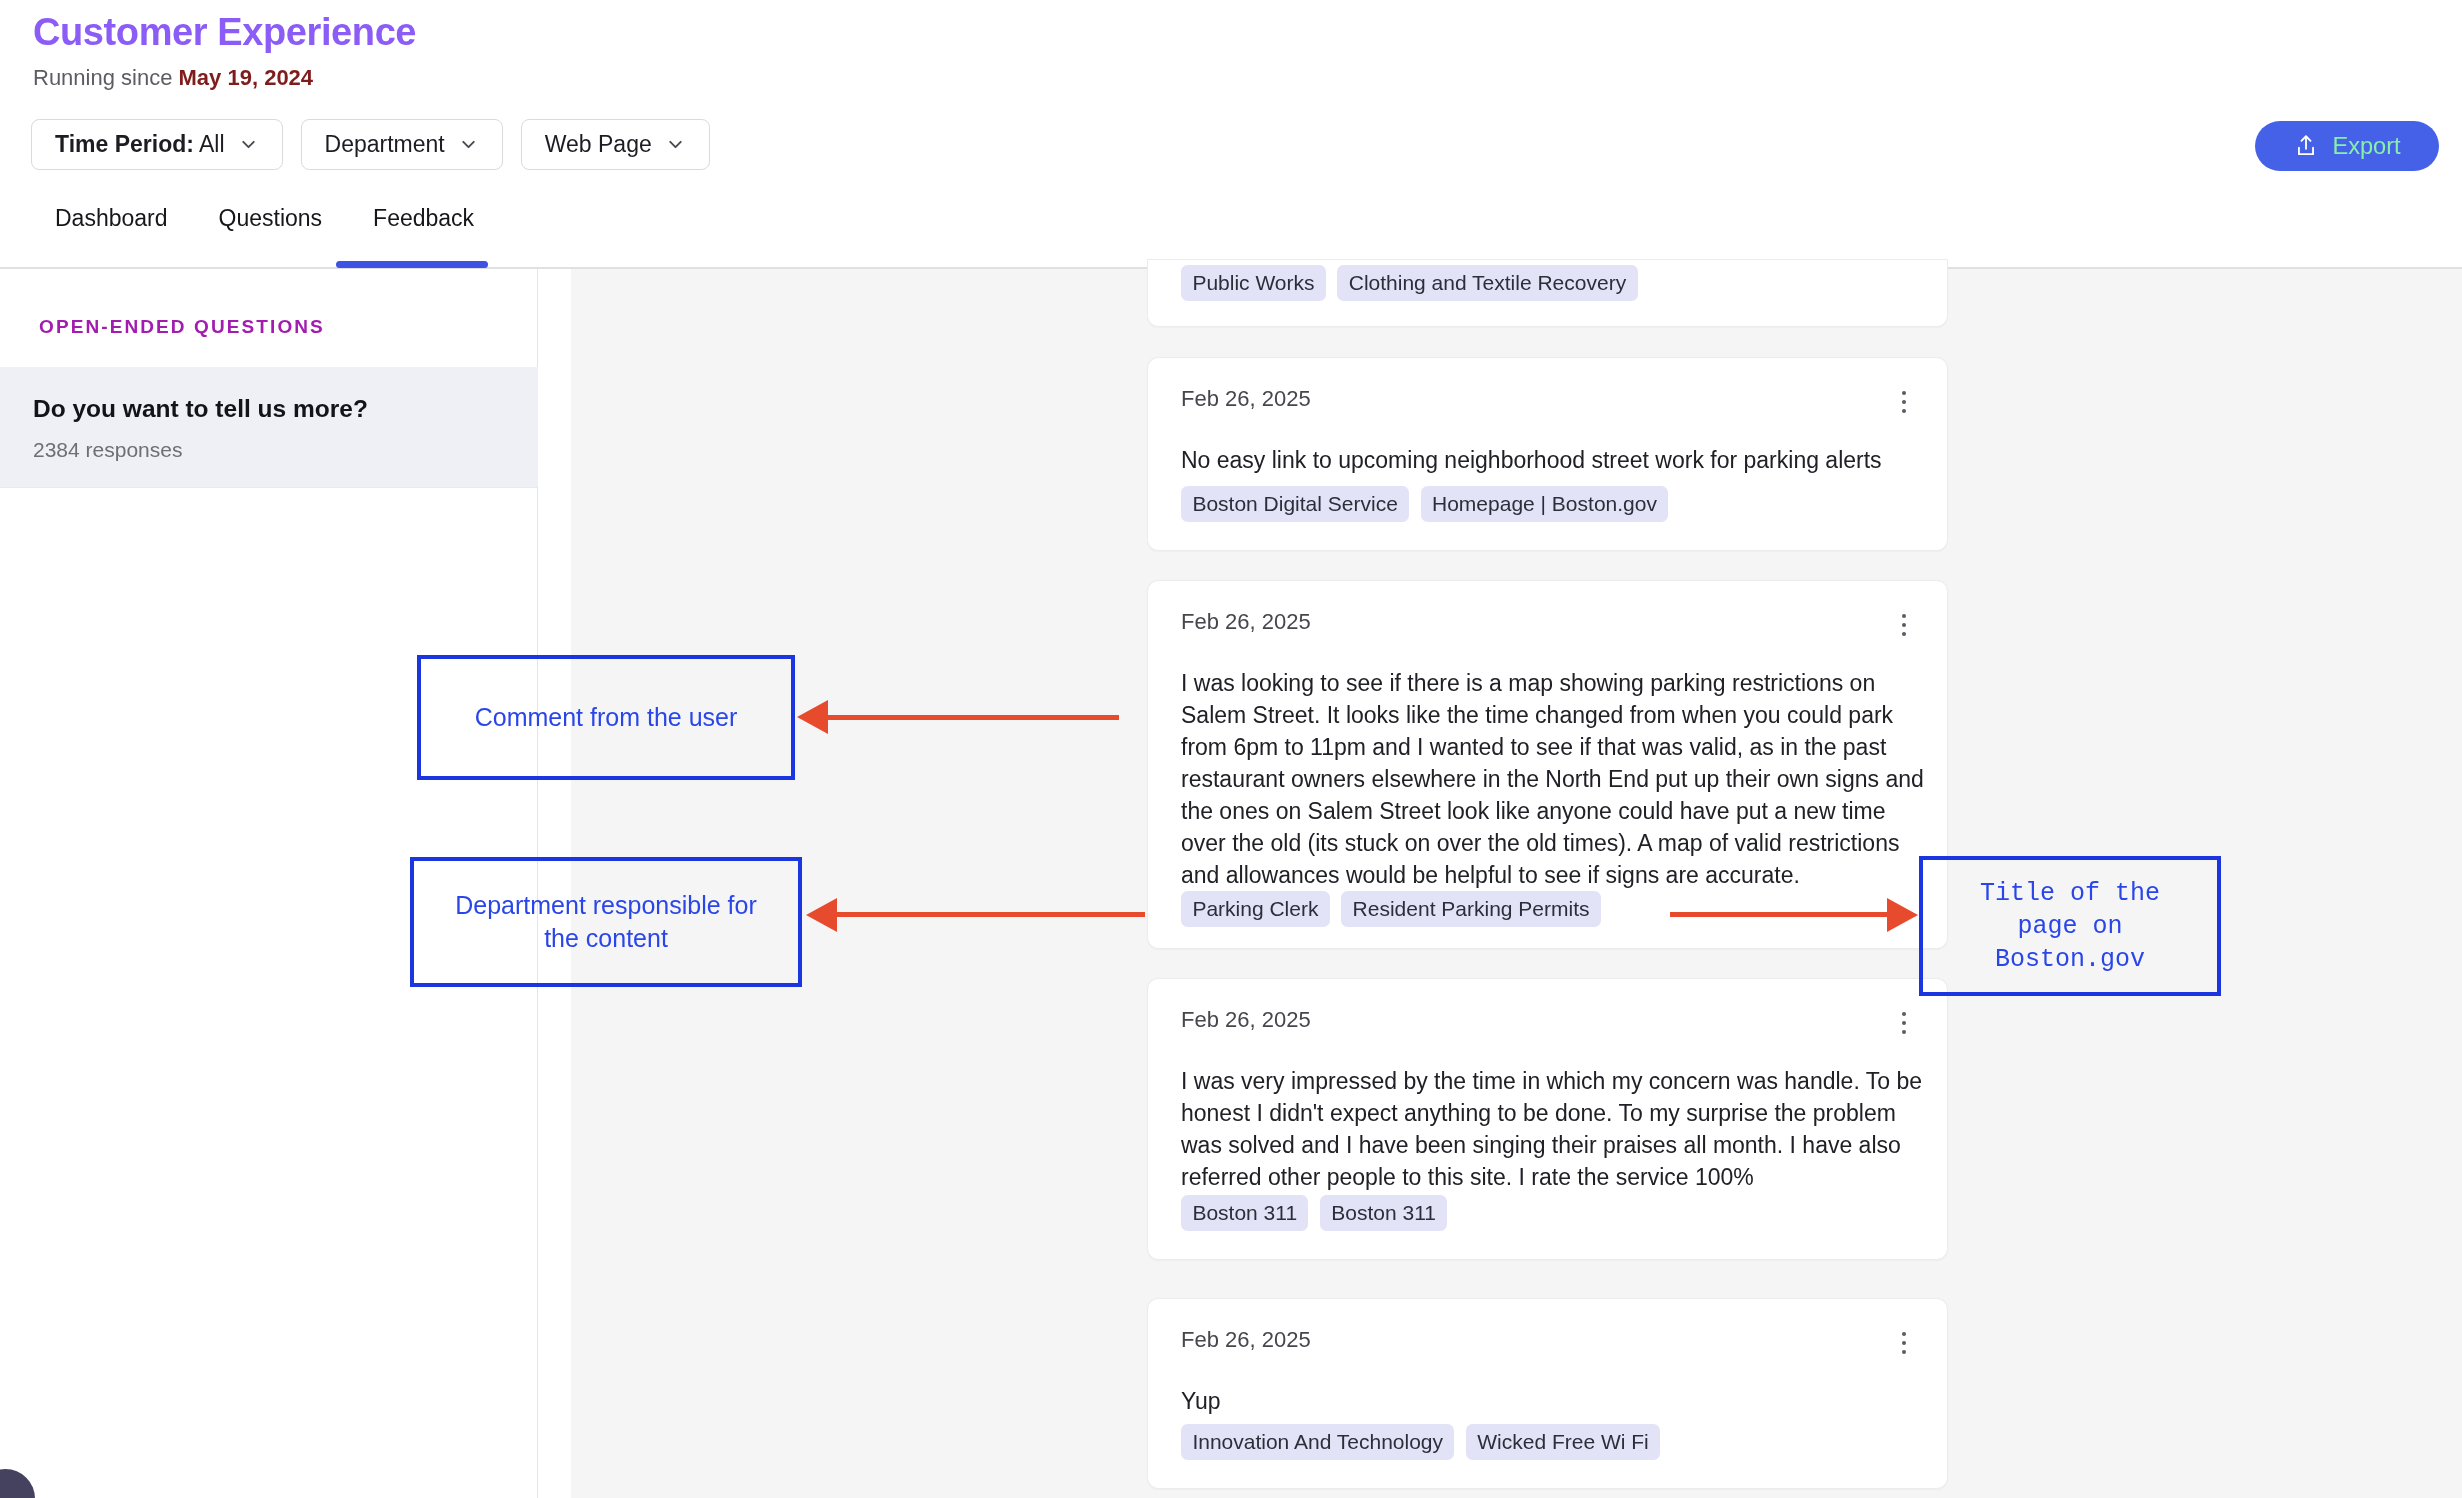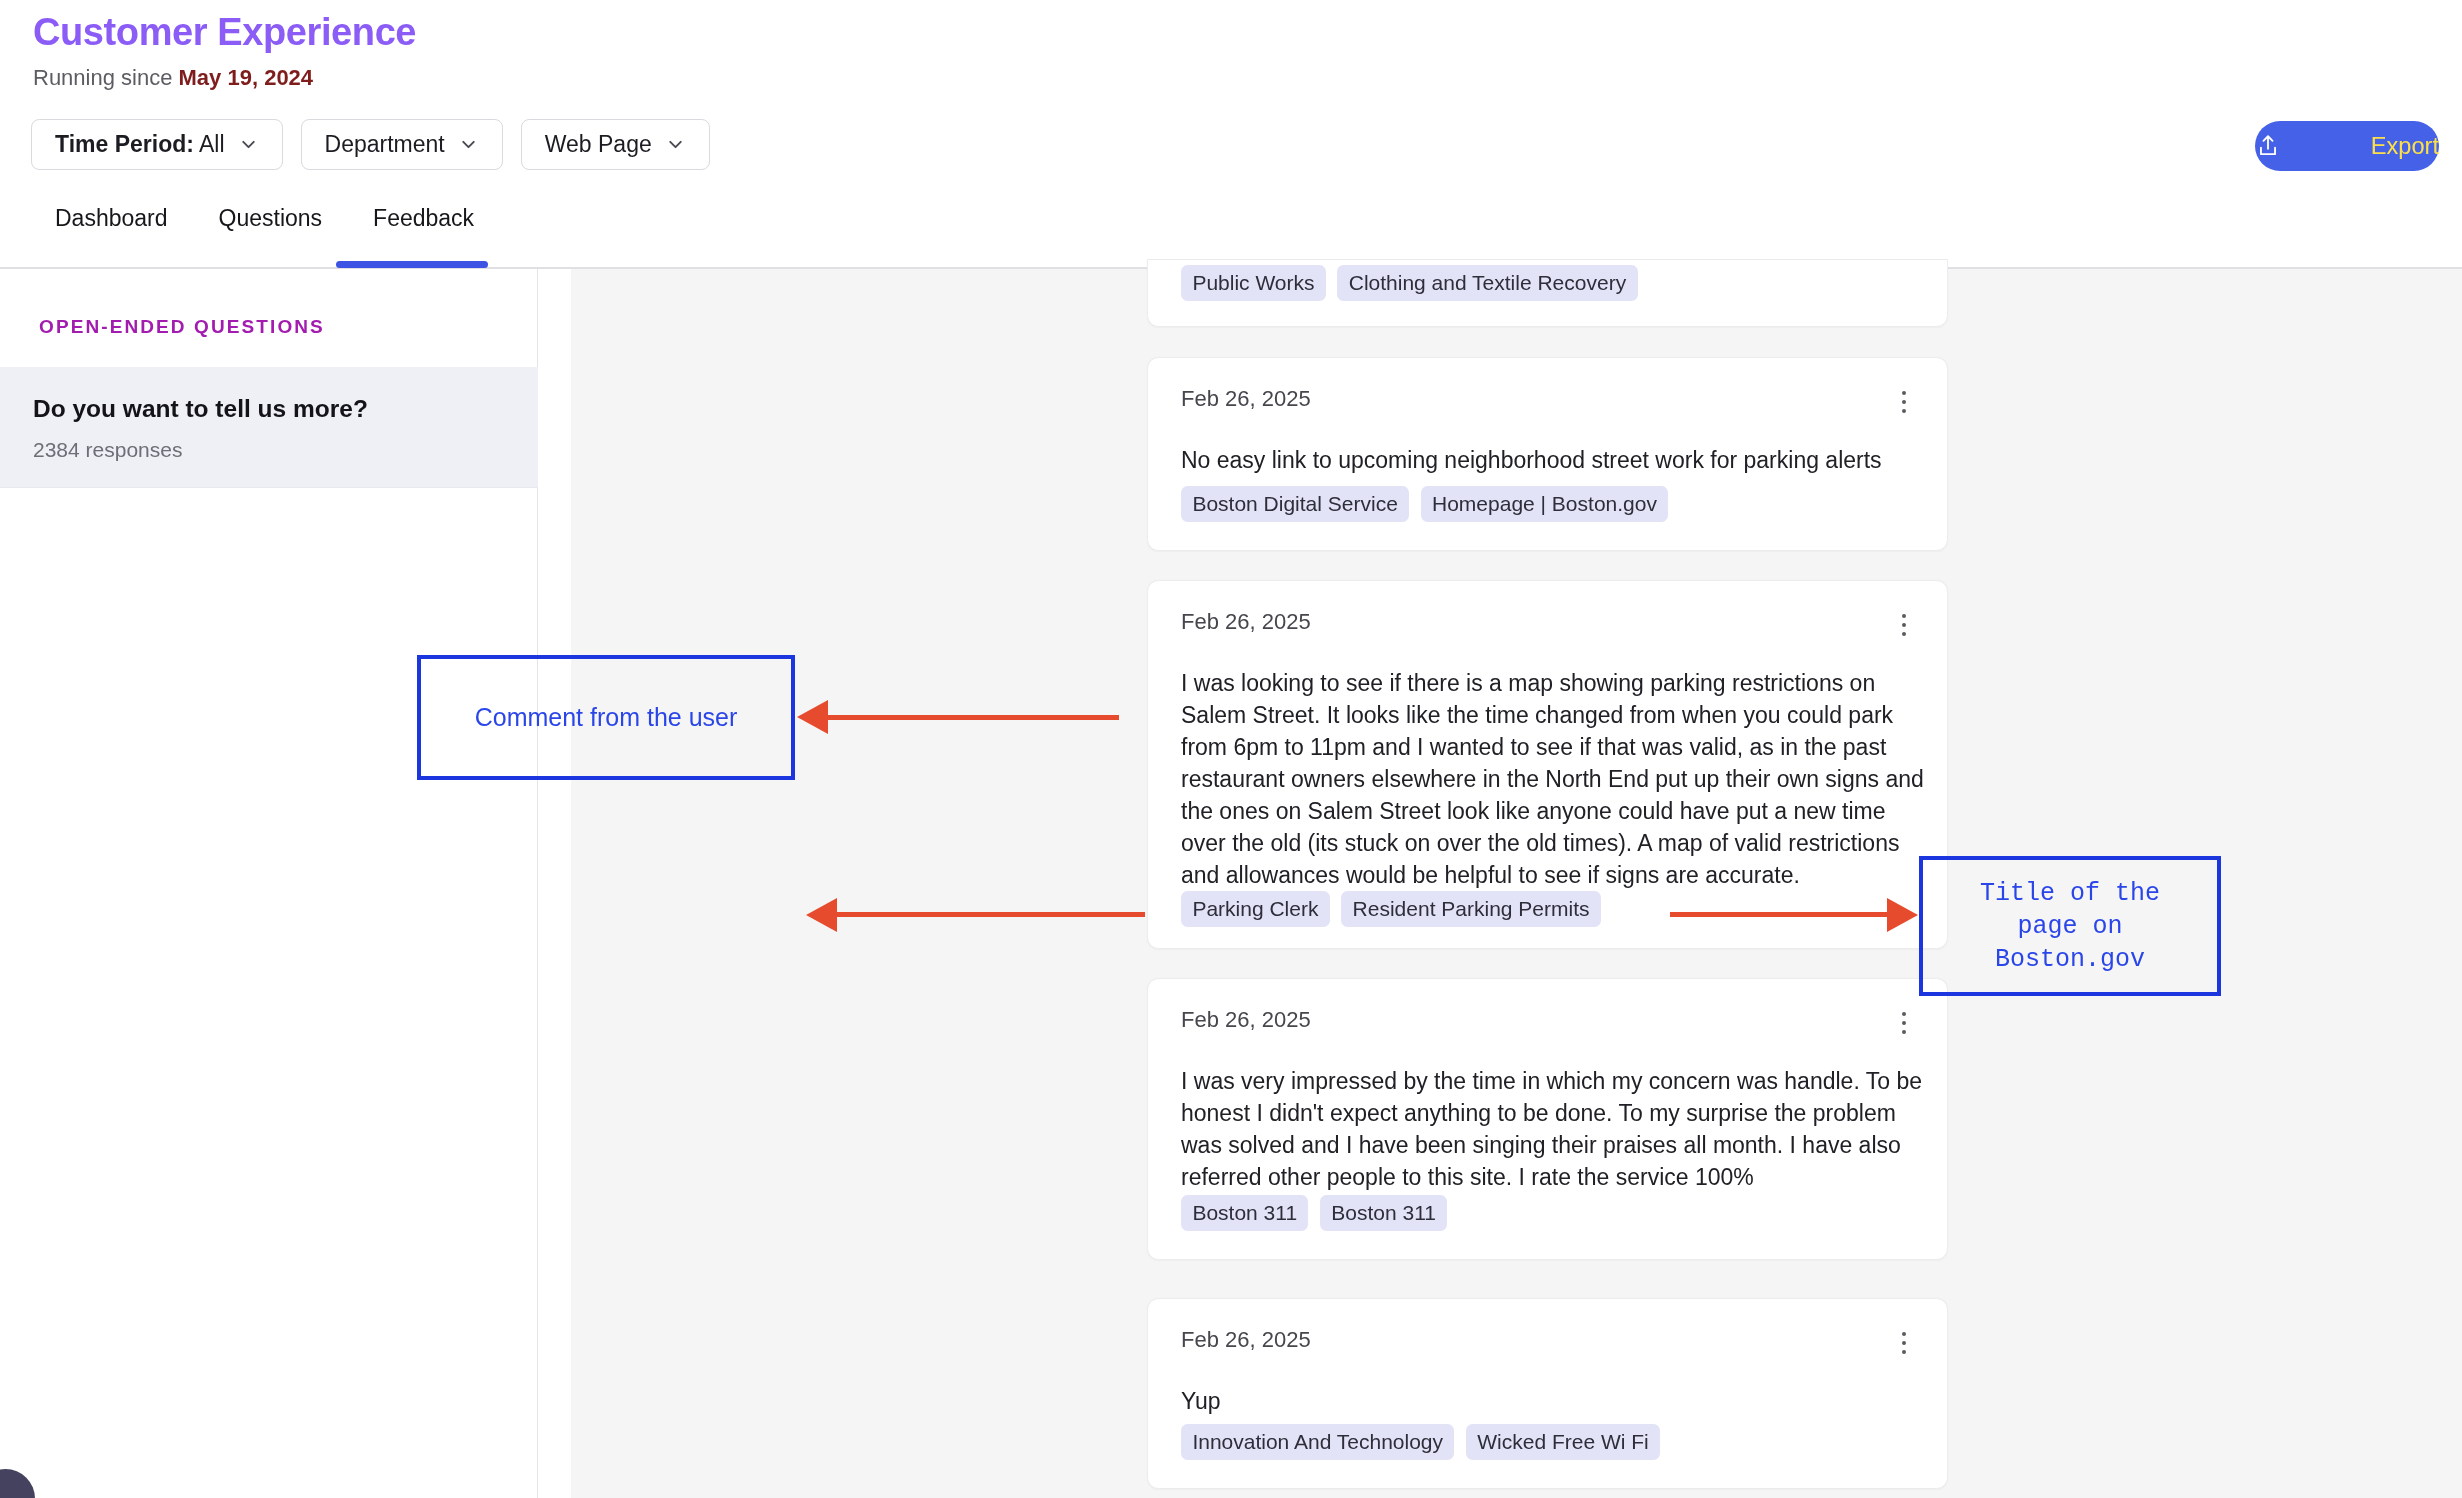--- a/index.html
+++ b/index.html
@@ -26,23 +26,23 @@
     display: inline-flex; align-items: center; gap: 13px;
     height: 51px; padding: 0 23px;
     background: #fff; border: 0.8px solid #d9d9de; border-radius: 8.2px;
     font-size: 23px; color: #1c1c22; cursor: pointer;
   }
   .filter-btn .flabel-bold { font-weight: 700; }
   .chev { display: inline-flex; }
 
   .export-btn {
     position: absolute; right: 23px; top: 121px;
-    display: inline-flex; align-items: center; justify-content: space-between; gap: 13px;
+    display: inline-flex; align-items: center; justify-content: center; gap: 13px;
     width: 184px; height: 50px; border: none; border-radius: 26px;
-    background: #4561e7; color: #fde047; font-size: 23.6px; cursor: pointer;
+    background: #4561e7; color: #86efac; font-size: 23.6px; cursor: pointer;
     font-family: "Liberation Sans", sans-serif;
   }
 
   
   .tabs { position: absolute; left: 55px; top: 205px; display: flex; gap: 51px; }
   .tab { font-size: 23px; color: #17171b; padding-bottom: 18px; cursor: pointer; }
   .tab-underline {
     position: absolute; left: 336px; top: 261px; width: 152px; height: 7.3px;
     background: #3d53e3; border-radius: 4.1px; z-index: 2;
   }
@@ -244,20 +244,23 @@
       </div>
     </div>
   </div>
 
   <div class="ann-box" style="left:417px; top:655px; width:378px; height:125px;">
     <span>Comment from the user</span>
   </div>
   <div class="arrow-head left" style="left:797px; top:700px;"></div>
   <div class="arrow-line" style="left:822px; top:715px; width:297px;"></div>
 
+  <div class="ann-box" style="left:410px; top:857px; width:392px; height:130px;">
+    <span style="width:302px;">Department responsible for the content</span>
+  </div>
   <div class="arrow-head left" style="left:806px; top:898px;"></div>
   <div class="arrow-line" style="left:832px; top:912px; width:313px;"></div>
 
   <div class="ann-box" style="left:1919px; top:856px; width:302px; height:140px;font-family:Liberation Mono, monospace;">
     <span style="width:245px;">Title of the page on Boston.gov</span>
   </div>
   <div class="arrow-line" style="left:1670px; top:912px; width:222px;"></div>
   <div class="arrow-head right" style="left:1887px; top:898px;"></div>
 
   <div class="corner-dot"></div>

